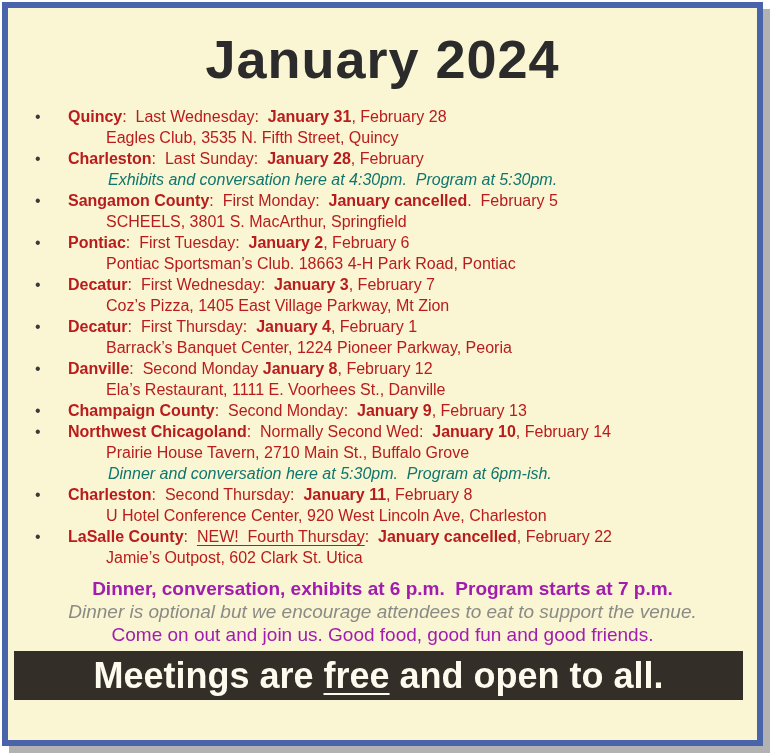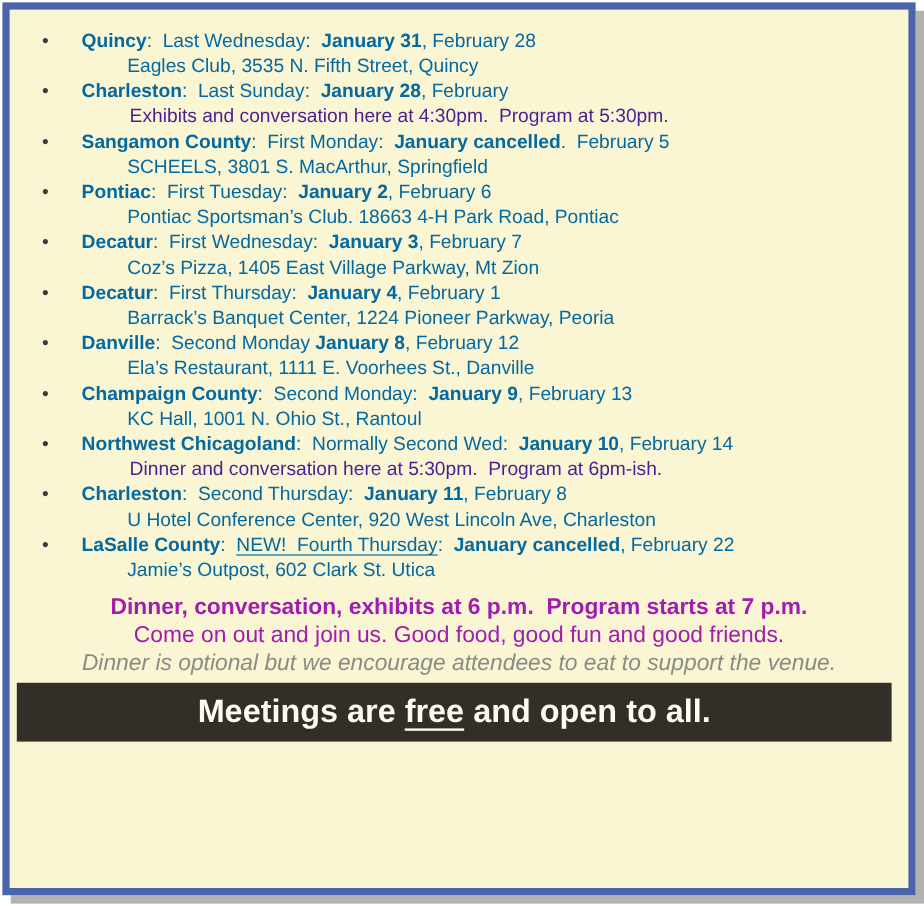--- a/index.html
+++ b/index.html
@@ -33,60 +33,62 @@
     width: 33px;
     flex: 0 0 33px;
     font-size: 16px;
     line-height: 21px;
     color: #3b3b3b;
   }
   .content { flex: 1; }
   .head, .venue, .note {
     font-size: 16px;
     line-height: 21px;
-    color: #0369a1;
+    color: #b91c1c;
     white-space: pre-wrap;
   }
   .head .b { font-weight: bold; }
   .head .u { text-decoration: underline; text-underline-offset: 3px; }
   .venue { padding-left: 38px; }
   .note {
     padding-left: 40px;
-    color: #4c1d95;
+    font-style: italic;
+    color: #0f766e;
   }
   .footer { margin-top: 9px; text-align: center; }
   .footer-line {
     font-size: 19px;
     line-height: 23px;
     color: #a21caf;
     white-space: pre-wrap;
   }
   .footer-line.bold { font-weight: bold; }
   .footer-line.italic { font-style: italic; color: #8b8b85; }
   .banner {
     margin: 5px 14px 0 6px;
     height: 49px;
     background: #332f28;
     color: #fcfbee;
-    font-size: 27px;
+    font-size: 36px;
     font-weight: bold;
     text-align: center;
     line-height: 49px;
     white-space: pre-wrap;
   }
   .banner .u {
     text-decoration: underline;
     text-underline-offset: 5px;
     text-decoration-thickness: 2px;
   }
 </style>
 </head>
 <body>
 
 <div class="flyer">
+  <div class="title">January 2024</div>
 
   <div class="list">
       <div class="item">
         <span class="bullet">•</span>
         <div class="content">
           <div class="head"><span class="b">Quincy</span><span>:  Last Wednesday:  </span><span class="b">January 31</span><span>, February 28</span></div>
           <div class="venue">Eagles Club, 3535 N. Fifth Street, Quincy</div>
         </div>
       </div>
       <div class="item">
@@ -128,27 +130,27 @@
         <span class="bullet">•</span>
         <div class="content">
           <div class="head"><span class="b">Danville</span><span>:  Second Monday </span><span class="b">January 8</span><span>, February 12</span></div>
           <div class="venue">Ela’s Restaurant, 1111 E. Voorhees St., Danville</div>
         </div>
       </div>
       <div class="item">
         <span class="bullet">•</span>
         <div class="content">
           <div class="head"><span class="b">Champaign County</span><span>:  Second Monday:  </span><span class="b">January 9</span><span>, February 13</span></div>
-          <div class="venue">KC Hall, 1001 N. Ohio St., Rantoul</div>
         </div>
       </div>
       <div class="item">
         <span class="bullet">•</span>
         <div class="content">
           <div class="head"><span class="b">Northwest Chicagoland</span><span>:  Normally Second Wed:  </span><span class="b">January 10</span><span>, February 14</span></div>
+          <div class="venue">Prairie House Tavern, 2710 Main St., Buffalo Grove</div>
           <div class="note">Dinner and conversation here at 5:30pm.  Program at 6pm-ish.</div>
         </div>
       </div>
       <div class="item">
         <span class="bullet">•</span>
         <div class="content">
           <div class="head"><span class="b">Charleston</span><span>:  Second Thursday:  </span><span class="b">January 11</span><span>, February 8</span></div>
           <div class="venue">U Hotel Conference Center, 920 West Lincoln Ave, Charleston</div>
         </div>
       </div>
@@ -156,18 +158,18 @@
         <span class="bullet">•</span>
         <div class="content">
           <div class="head"><span class="b">LaSalle County</span><span>:  </span><span class="u">NEW!  Fourth Thursday</span><span>:  </span><span class="b">January cancelled</span><span>, February 22</span></div>
           <div class="venue">Jamie’s Outpost, 602 Clark St. Utica</div>
         </div>
       </div>
     </div>
 
   <div class="footer">
     <div class="footer-line bold">Dinner, conversation, exhibits at 6 p.m.  Program starts at 7 p.m.</div>
+    <div class="footer-line italic">Dinner is optional but we encourage attendees to eat to support the venue.</div>
     <div class="footer-line">Come on out and join us. Good food, good fun and good friends.</div>
-    <div class="footer-line italic">Dinner is optional but we encourage attendees to eat to support the venue.</div>
   </div>
 
   <div class="banner"><span>Meetings are </span><span class="u">free</span><span> and open to all.</span></div>
 </div>
 
 </body></html>

